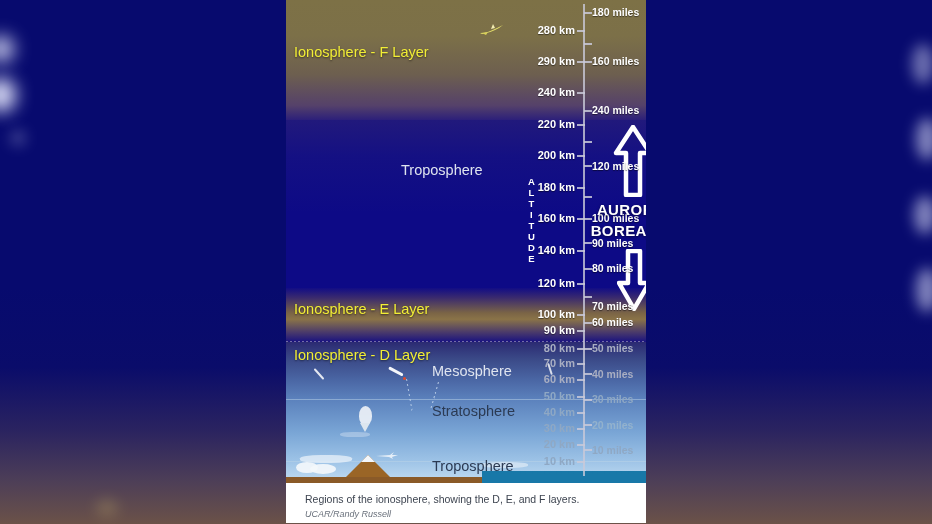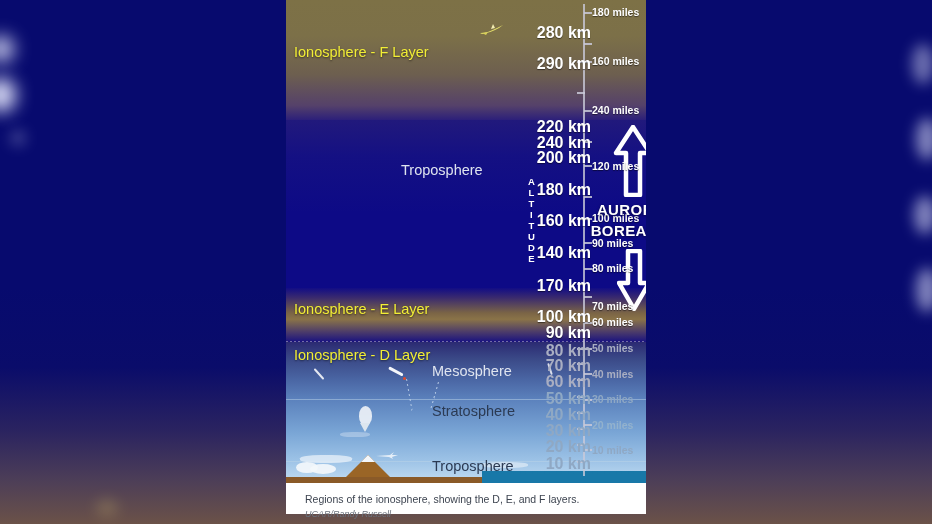--- a/index.html
+++ b/index.html
@@ -134,41 +134,41 @@
   
   #scale { position:absolute; left:0; top:0; width:360px; height:483px; }
   #axis {
     position:absolute; left:297px; top:4px; width:2px; height:472px;
     background:#c9c9d8; opacity:.8;
   }
   .tick { position:absolute; height:2px; background:#c9c9d8; opacity:.85; }
   .tick-km    { left:291px; width:8px; }
   .tick-mi    { left:298px; width:8px; }
   .km-label {
-    position:absolute; right:55px; font-size:16px; font-weight:bold;
+    position:absolute; right:71px; font-size:11px; font-weight:bold;
     color:#ffffff; white-space:nowrap; text-shadow:0 1px 1px rgba(0,0,0,.5);
   }
   .mi-label {
     position:absolute; left:306px; font-size:10.5px; font-weight:bold;
     color:#ffffff; white-space:nowrap; text-shadow:0 1px 1px rgba(0,0,0,.5);
   }
   .dim-mid  { color:#a9aec2 !important; text-shadow:none !important; }
   .dim-low  { color:#8fa8c4 !important; text-shadow:none !important; }
   .dim-lowest { color:#93b2cd !important; text-shadow:none !important; }
 
   #altitude-word {
     position:absolute; left:528px; top:176px;
     display:flex; flex-direction:column; align-items:center;
     font-size:9.5px; font-weight:bold; color:#ffffff; line-height:1.16;
     letter-spacing:.5px;
   }
 
   
   #caption {
-    position:absolute; left:286px; top:483px; width:360px; height:31px;
+    position:absolute; left:286px; top:483px; width:360px; height:40px;
     background:#ffffff;
   }
   #caption-text {
     position:absolute; left:19px; top:10px;
     font-size:10.5px; color:#3d4450; white-space:nowrap;
   }
   #caption-credit {
     position:absolute; left:19px; top:26px;
     font-size:9px; color:#6a717c; font-style:italic; white-space:nowrap;
   }
@@ -290,27 +290,27 @@
     <div class="tick tick-mi" style="top:399px;"></div>
     <div class="tick tick-km" style="top:412px;"></div>
     <div class="tick tick-km" style="top:428px;"></div>
     <div class="tick tick-mi" style="top:424px;"></div>
     <div class="tick tick-km" style="top:444px;"></div>
     <div class="tick tick-mi" style="top:449px;"></div>
     <div class="tick tick-km" style="top:461px;"></div>
 
     <div class="km-label" style="top:24px;">280 km</div>
     <div class="km-label" style="top:55px;">290 km</div>
-    <div class="km-label" style="top:86px;margin-top:48px;">240 km</div>
+    <div class="km-label" style="top:86px;">240 km</div>
     <div class="km-label" style="top:118px;">220 km</div>
     <div class="km-label" style="top:149px;">200 km</div>
     <div class="km-label" style="top:181px;text-align:center;">180 km</div>
     <div class="km-label" style="top:212px;">160 km</div>
     <div class="km-label" style="top:244px;">140 km</div>
-    <div class="km-label" style="top:277px;">170 km</div>
+    <div class="km-label" style="top:277px;">120 km</div>
     <div class="km-label" style="top:308px;">100 km</div>
     <div class="km-label" style="top:324px;">90 km</div>
     <div class="km-label dim-mid" style="top:342px;">80 km</div>
     <div class="km-label dim-mid" style="top:357px;">70 km</div>
     <div class="km-label dim-mid" style="top:373px;">60 km</div>
     <div class="km-label dim-low" style="top:390px;">50 km</div>
     <div class="km-label dim-low" style="top:406px;">40 km</div>
     <div class="km-label dim-low" style="top:422px;">30 km</div>
     <div class="km-label dim-low" style="top:438px;">20 km</div>
     <div class="km-label dim-low" style="top:455px;">10 km</div>

